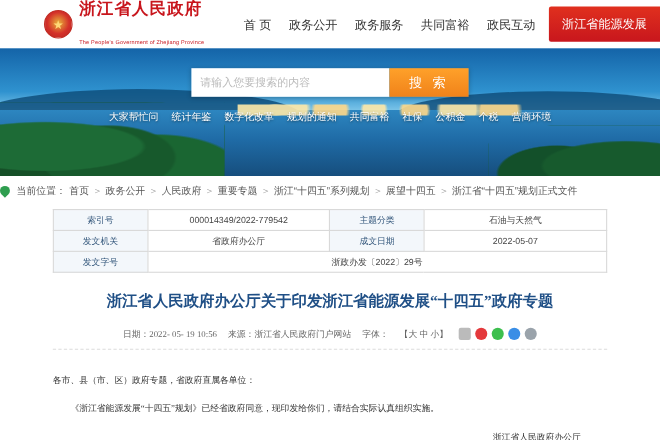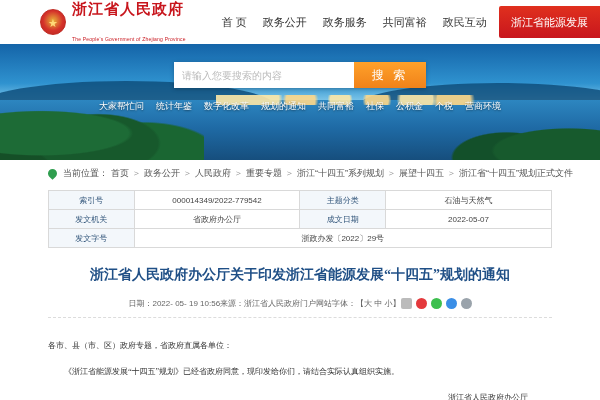--- a/index.html
+++ b/index.html
@@ -133,21 +133,20 @@
     font-size: 9px; color:#fff;
     text-shadow: 0 1px 2px rgba(0,0,0,.5);
     white-space: nowrap;
   }
   .quicklinks span { cursor:pointer; }
 
   
   .breadcrumb {
     height: 26px;
     display:flex; align-items:center;
-    padding-left: 48px;
     font-size: 9px; color: #555;
     gap: 3px;
     border-bottom: 0;
   }
   .bc-pin {
     display:inline-block; width:9px; height:9px; margin-right:3px;
     background:#2f9e4f;
     border-radius:50% 50% 50% 0;
     transform: rotate(-45deg);
     flex:0 0 auto;
@@ -179,23 +178,25 @@
     font-size: 14px;
     font-weight: bold;
     color: #1f4f86;
     line-height: 22px;
     font-family: "Liberation Serif", serif;
   }
 
   .doc-sub {
     margin-top: 12px;
     display:flex; justify-content:center;
+    gap: 10px;
     font-size: 8px; color:#666;
     padding-bottom: 8px;
     border-bottom: 1px dashed #dcdcdc;
+    font-family: Liberation Serif, serif;
   }
   .share-icons { display:flex; align-items:center; gap:4px; }
   .sicon {
     width: 11px; height: 11px; border-radius:50%;
     display:inline-block;
   }
   .sicon.share { background:#bbb; border-radius:2px; }
   .sicon.red { background:#e4393c; }
   .sicon.green { background:#3dbf4e; }
   .sicon.blue { background:#3a8ee6; }
@@ -293,21 +294,21 @@
         <td class="lbl">成文日期</td>
         <td class="val">2022-05-07</td>
       </tr>
       <tr>
         <td class="lbl">发文字号</td>
         <td class="val" colspan="3">浙政办发〔2022〕29号</td>
       </tr>
     </tbody>
       </table>
 
-    <div class="doc-title">浙江省人民政府办公厅关于印发浙江省能源发展“十四五”规划的通知</div>
+    <div class="doc-title">浙江省人民政府办公厅关于印发浙江省能源发展“十四五”政府专题</div>
 
     <div class="doc-sub">
       <span>日期：2022- 05- 19 10:56</span>
       <span>来源：浙江省人民政府门户网站</span>
       <span class="fontsize">字体：</span>
       <span>【大 中 小】</span>
       <span class="share-icons">
         <i class="sicon share"></i>
         <i class="sicon red"></i>
         <i class="sicon green"></i>

